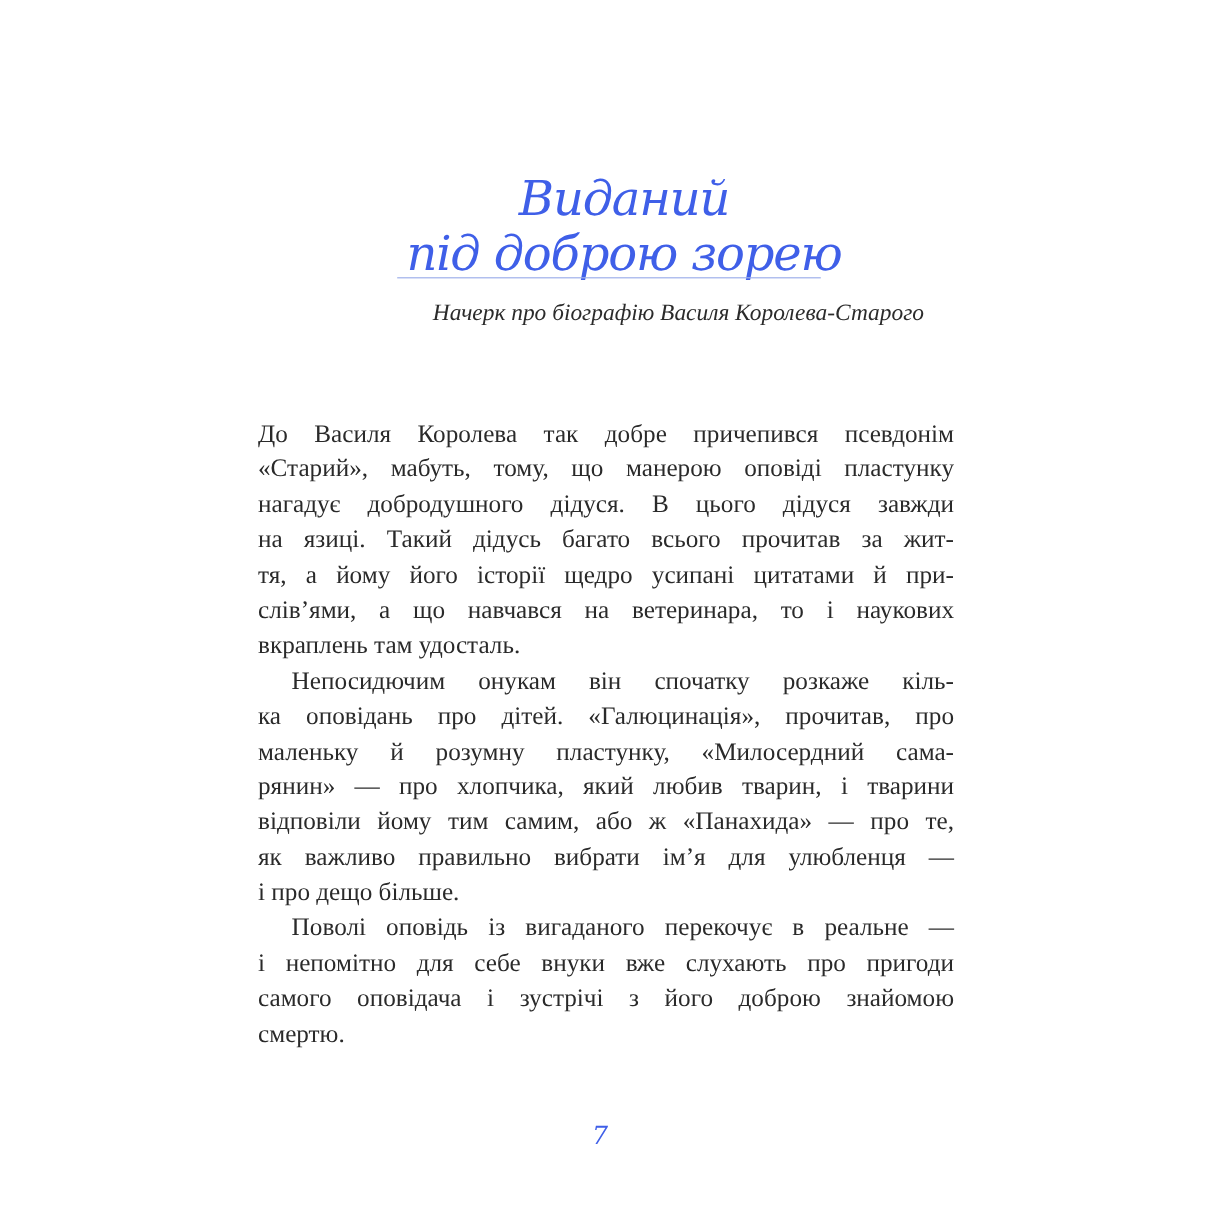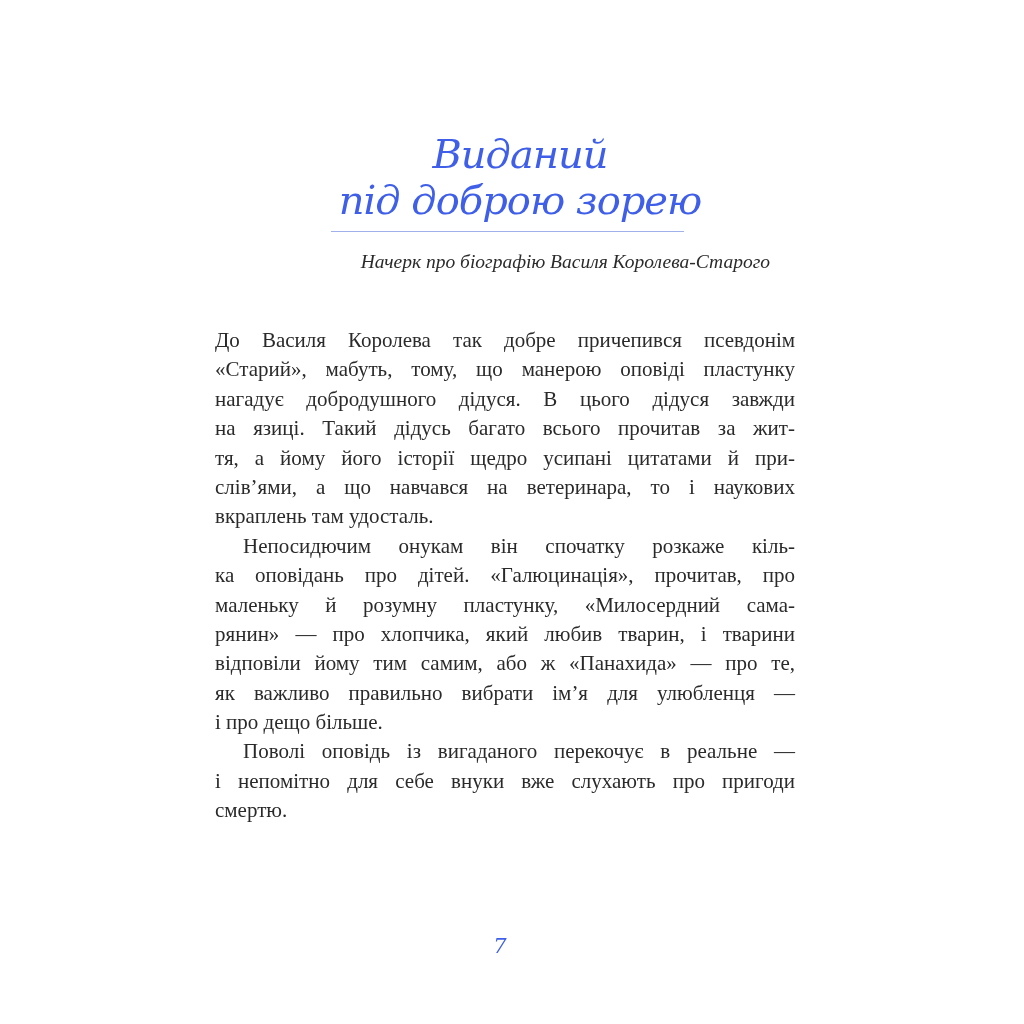--- a/index.html
+++ b/index.html
@@ -24,20 +24,21 @@
       position: absolute;
       left: 300px;
       width: 440px;
       text-align: center;
       font-family: "DejaVu Serif", "Liberation Serif", serif;
       font-style: italic;
       color: #3f5fe8;
       font-size: 40px;
       line-height: 46px;
       letter-spacing: -1px;
+      margin-top: 12px;
     }
     .title-line1 { top: 131px; }
     .title-line2 { top: 177px; }
     .rule {
       position: absolute;
       left: 331px;
       top: 231px;
       width: 353px;
       height: 0;
       border-top: 1.5px solid #9fb0ea;
@@ -50,21 +51,21 @@
       text-align: right;
       font-family: "Liberation Serif", "DejaVu Serif", serif;
       font-style: italic;
       font-size: 19.5px;
       color: #2b2b2b;
       white-space: nowrap;
     }
     .body-text {
       position: absolute;
       left: 215px;
-      top: 326px;
+      top: 347px;
       width: 580px;
       font-family: "Liberation Serif", "DejaVu Serif", serif;
       font-size: 21px;
       line-height: 29.4px;
       color: #2a2a2a;
     }
     .line {
       display: block;
       white-space: nowrap;
       text-align-last: justify;
@@ -122,18 +123,19 @@
       <span class="line">маленьку й розумну пластунку, «Милосердний сама-</span>
       <span class="line">рянин» — про хлопчика, який любив тварин, і тварини</span>
       <span class="line">відповіли йому тим самим, або ж «Панахида» — про те,</span>
       <span class="line">як важливо правильно вибрати ім’я для улюбленця —</span>
       <span class="line last">і про дещо більше.</span>
     </div>
 
     <div>
       <span class="line indent">Поволі оповідь із вигаданого перекочує в реальне —</span>
       <span class="line">і непомітно для себе внуки вже слухають про пригоди</span>
+      <span class="line">самого оповідача і зустрічі з його доброю знайомою</span>
       <span class="line last">смертю.</span>
     </div>
   </div>
 
   <div class="page-number">7</div>
 </div>
 
 </body></html>

